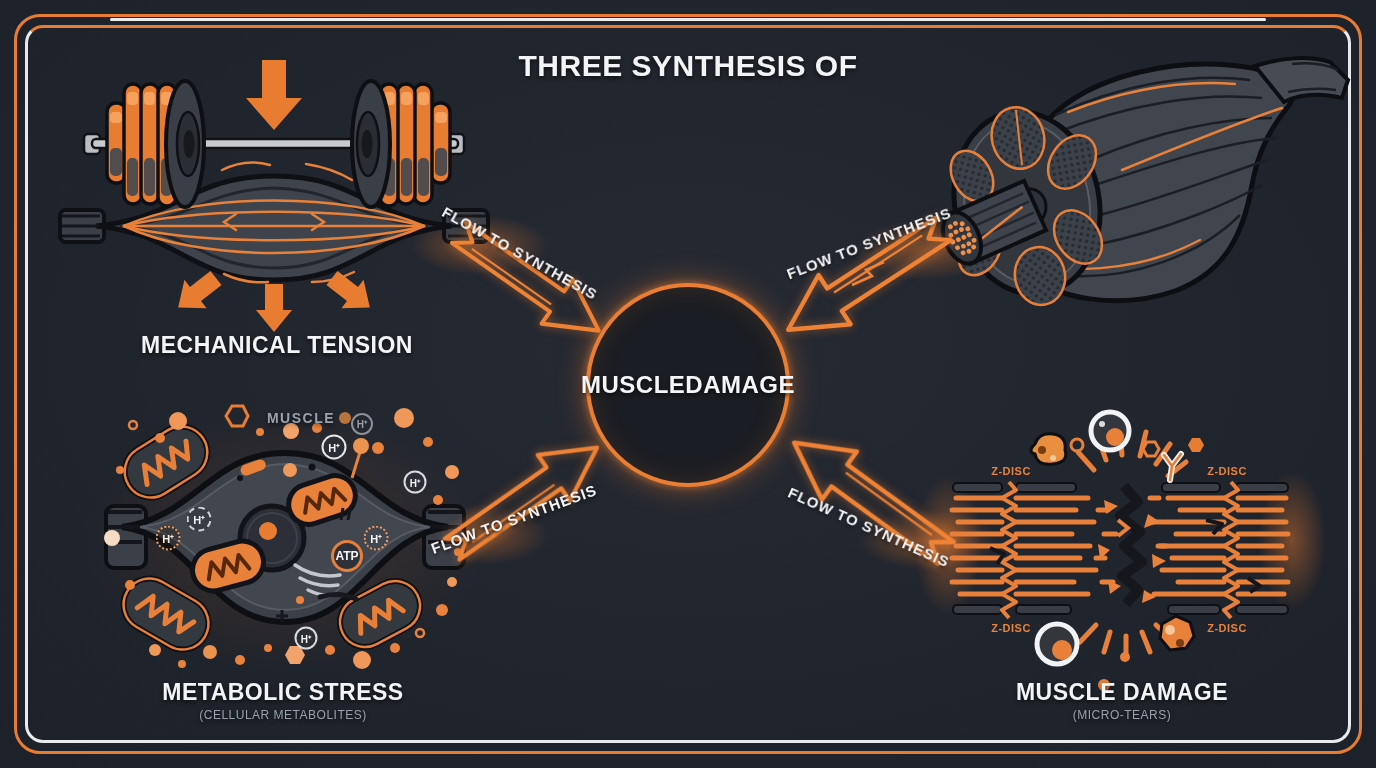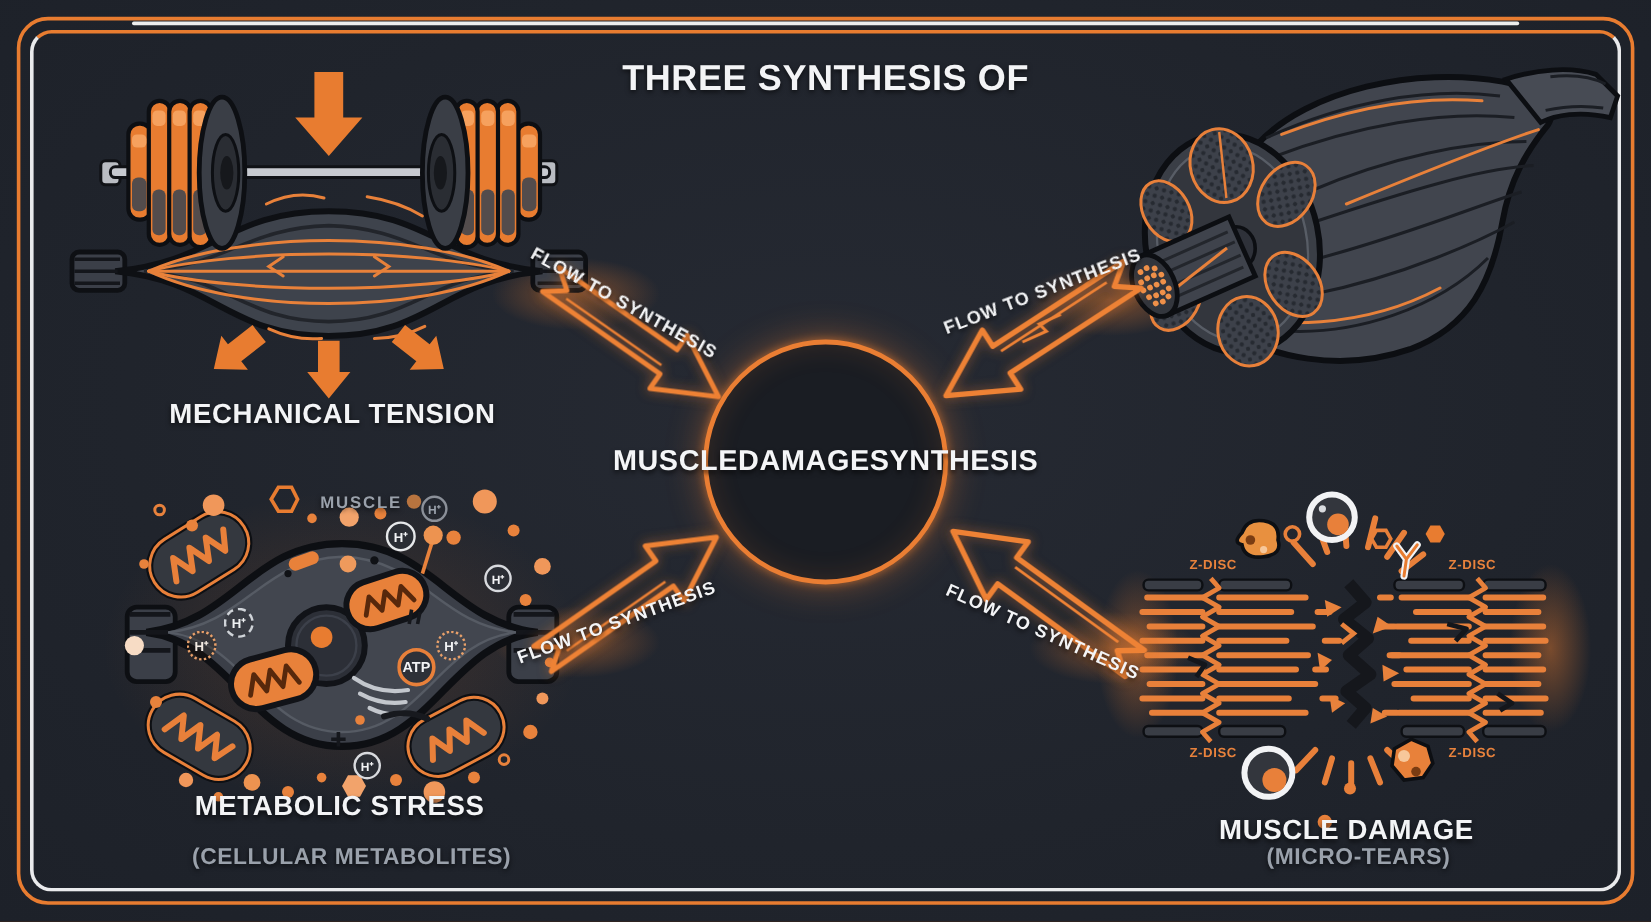--- a/index.html
+++ b/index.html
@@ -12,21 +12,21 @@
   .ring-outer{inset:14px;border:3px solid #e87c30;border-radius:26px;}
   .ring-inner{inset:25px;border-radius:18px;border:3px solid;
     border-color:#e87c30 #e9eaec #e9eaec #e9eaec;}
   .top-accent{position:absolute;left:110px;right:110px;top:18px;height:3px;background:#eceded;border-radius:2px;}
   .art{position:absolute;inset:0;width:1376px;height:768px;}
   .label{position:absolute;transform:translate(-50%,-50%);white-space:nowrap;
     color:#f3f4f6;font-weight:bold;text-shadow:0 2px 4px rgba(0,0,0,.65);}
   .title{top:48px;left:688px;transform:translateX(-50%);text-align:center;
     font-size:30px;line-height:36px;letter-spacing:.5px;}
   .mech-label{font-size:23px;letter-spacing:.5px;}
-  .sub-label{font-size:19px;color:#9aa1ab;font-weight:bold;letter-spacing:.5px;margin-left:10px;}
+  .sub-label{font-size:12px;color:#9aa1ab;font-weight:normal;letter-spacing:.5px;}
   .flow-label{font-size:15px;letter-spacing:1px;font-weight:bold;}
   .lactate{font-size:14px;color:#9aa1ab;letter-spacing:1.5px;font-weight:bold;}
   .zdisc{font-size:11px;color:#e8823c;letter-spacing:.5px;text-shadow:none;font-weight:bold;}
   .center-circle{
     position:absolute;left:586px;top:283px;width:204px;height:204px;border-radius:50%;
     background:#1a1d23;border:4px solid #ea7e33;box-sizing:border-box;
     box-shadow:0 0 30px rgba(234,126,51,.45), 0 0 8px rgba(234,126,51,.6), inset 0 0 24px rgba(234,126,51,.15);
     display:flex;flex-direction:row;align-items:center;justify-content:center;
     color:#f4f5f7;font-weight:bold;font-size:24px;line-height:34px;letter-spacing:.5px;
     text-shadow:0 2px 4px rgba(0,0,0,.65);
@@ -373,31 +373,30 @@
     </g>
   </svg>
 
   <div class="label title">
     <div>THREE SYNTHESIS OF</div>
   </div>
 
   <div class="center-circle">
     <span>MUSCLE</span>
     <span>DAMAGE</span>
-    <span>SYNTHESIS</span>
   </div>
 
   <div class="label flow-label" style="left:520px;top:253px;transform:translate(-50%,-50%) rotate(29deg);">FLOW TO SYNTHESIS</div>
   <div class="label flow-label" style="left:869px;top:243px;transform:translate(-50%,-50%) rotate(-21deg);">FLOW TO SYNTHESIS</div>
   <div class="label flow-label" style="left:514px;top:519px;transform:translate(-50%,-50%) rotate(-20deg);">FLOW TO SYNTHESIS</div>
   <div class="label flow-label" style="left:869px;top:527px;transform:translate(-50%,-50%) rotate(24deg);">FLOW TO SYNTHESIS</div>
 
   <div class="label mech-label" style="left:277px;top:345px;">MECHANICAL TENSION</div>
 
-  <div class="label mech-label" style="left:283px;top:672px;text-align:right;">METABOLIC STRESS</div>
+  <div class="label mech-label" style="left:283px;top:692px;text-align:right;">METABOLIC STRESS</div>
   <div class="label sub-label" style="left:283px;top:715px;">(CELLULAR METABOLITES)</div>
 
   <div class="label mech-label" style="left:1122px;top:692px;">MUSCLE DAMAGE</div>
   <div class="label sub-label" style="left:1122px;top:715px;">(MICRO-TEARS)</div>
 
   <div class="label lactate" style="left:301px;top:418px;">MUSCLE</div>
 
   <div class="token h1">H⁺</div>
   <div class="token h2">H⁺</div>
   <div class="token h3">H⁺</div>

